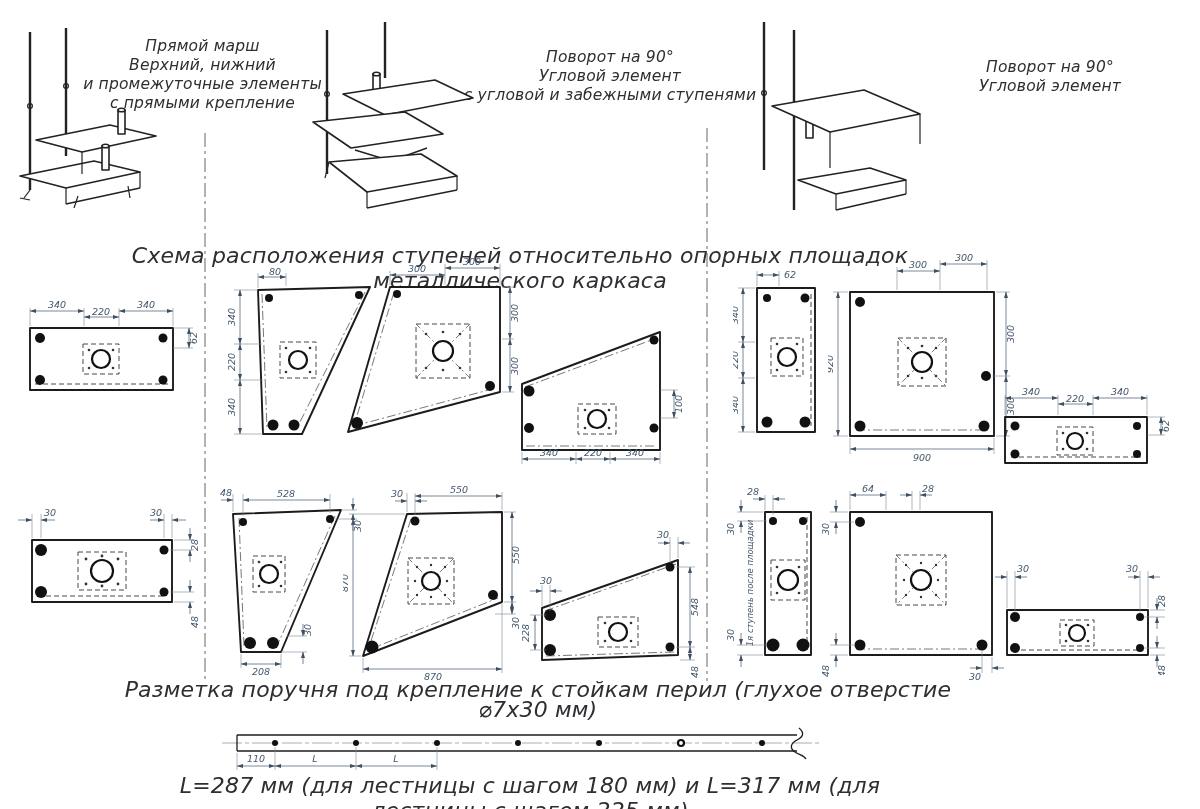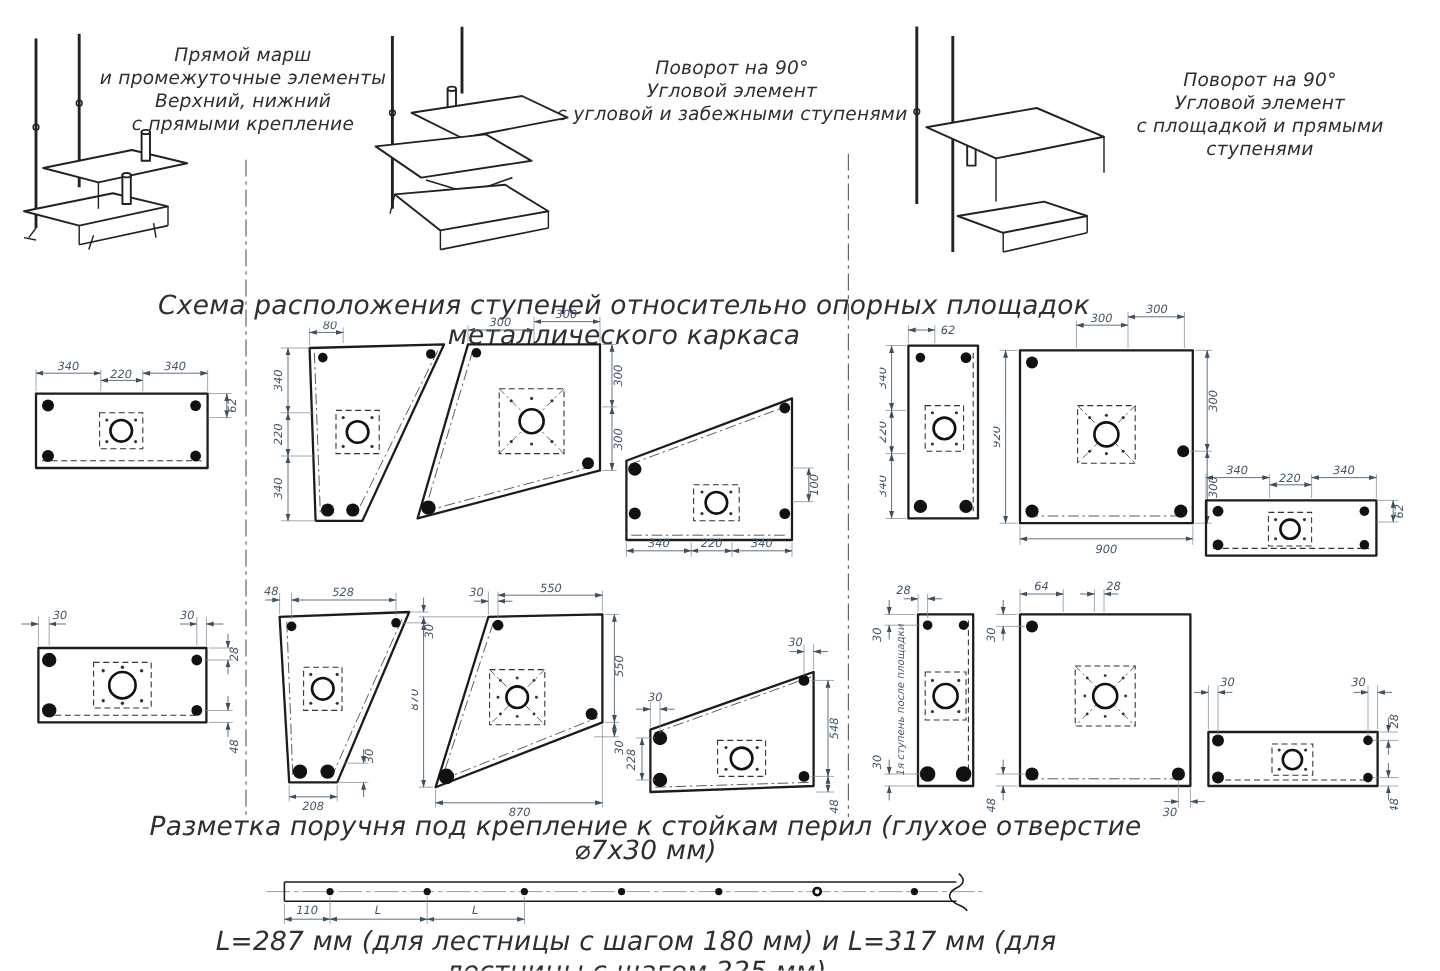--- a/index.html
+++ b/index.html
@@ -34,33 +34,32 @@
   <svg width="0" height="0" style="position:absolute">
     <defs>
       <marker id="arw" viewBox="0 0 10 10" refX="9.5" refY="5" markerWidth="8" markerHeight="8" orient="auto-start-reverse">
         <path d="M0,1.8 L10,5 L0,8.2 z" fill="#3e4f60"></path>
       </marker>
     </defs>
   </svg>
 
   <div class="cap" style="left:70px;top:37px;width:265px;">
     <div>Прямой марш</div>
+    <div>Верхний, нижний</div>
     <div>и промежуточные элементы</div>
-    <div>Верхний, нижний</div>
     <div>с прямыми крепление</div>
   </div>
   <div class="cap" style="left:455px;top:48px;width:310px;">
     <div>Поворот на 90°</div>
     <div>Угловой элемент</div>
     <div>с угловой и забежными ступенями</div>
   </div>
   <div class="cap" style="left:900px;top:58px;width:300px;">
     <div>Поворот на 90°</div>
     <div>Угловой элемент</div>
-    <div>с площадкой и прямыми ступенями</div>
   </div>
 
   <svg class="fig" style="left:18px;top:28px" width="160" height="210">
     <line class="iso" x1="12" y1="4" x2="12" y2="162" stroke-width="2.4"></line>
     <circle class="iso" cx="12" cy="78" r="2.4" stroke-width="1.2"></circle>
     <line class="iso" x1="48" y1="0" x2="48" y2="128" stroke-width="2.4"></line>
     <circle class="iso" cx="48" cy="58" r="2.4" stroke-width="1.2"></circle>
     <polygon class="isoF" points="18,112 92,97 138,108 64,124"></polygon>
     <rect class="isoF" x="100" y="82" width="7" height="24" stroke-width="1.1"></rect>
     <ellipse class="isoF" cx="103.5" cy="82" rx="3.5" ry="1.8" stroke-width="1.1"></ellipse>

